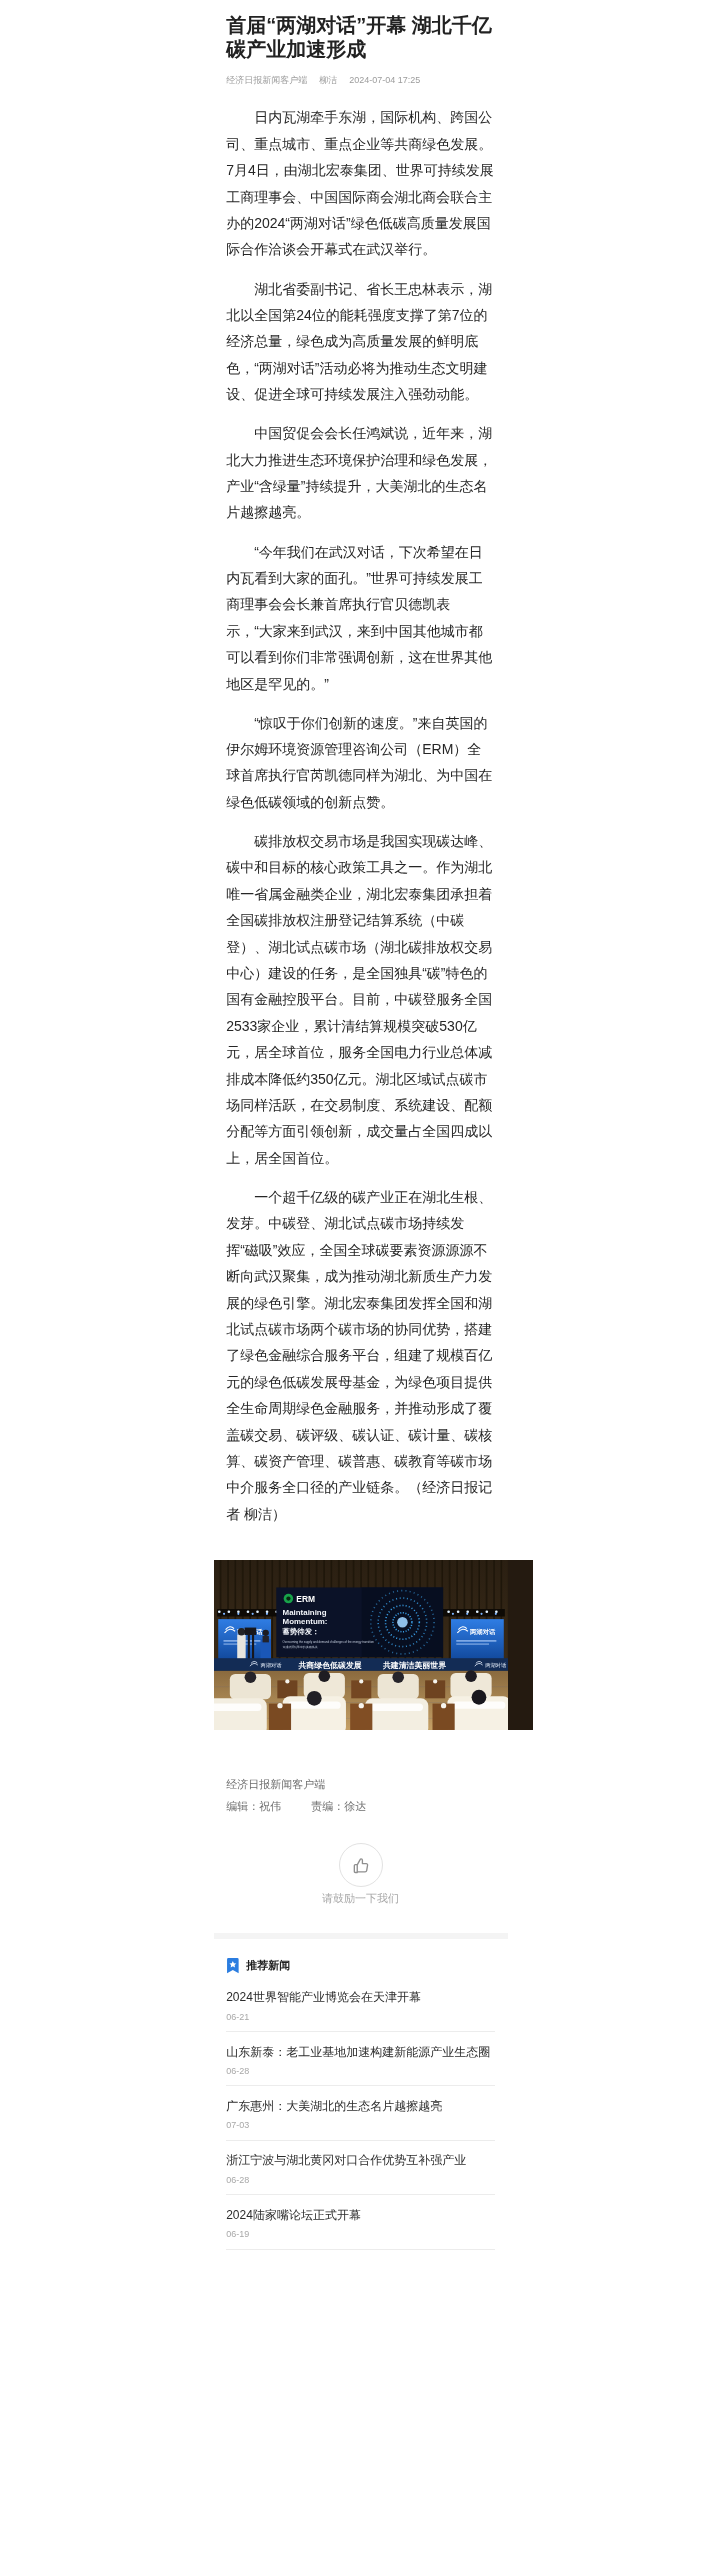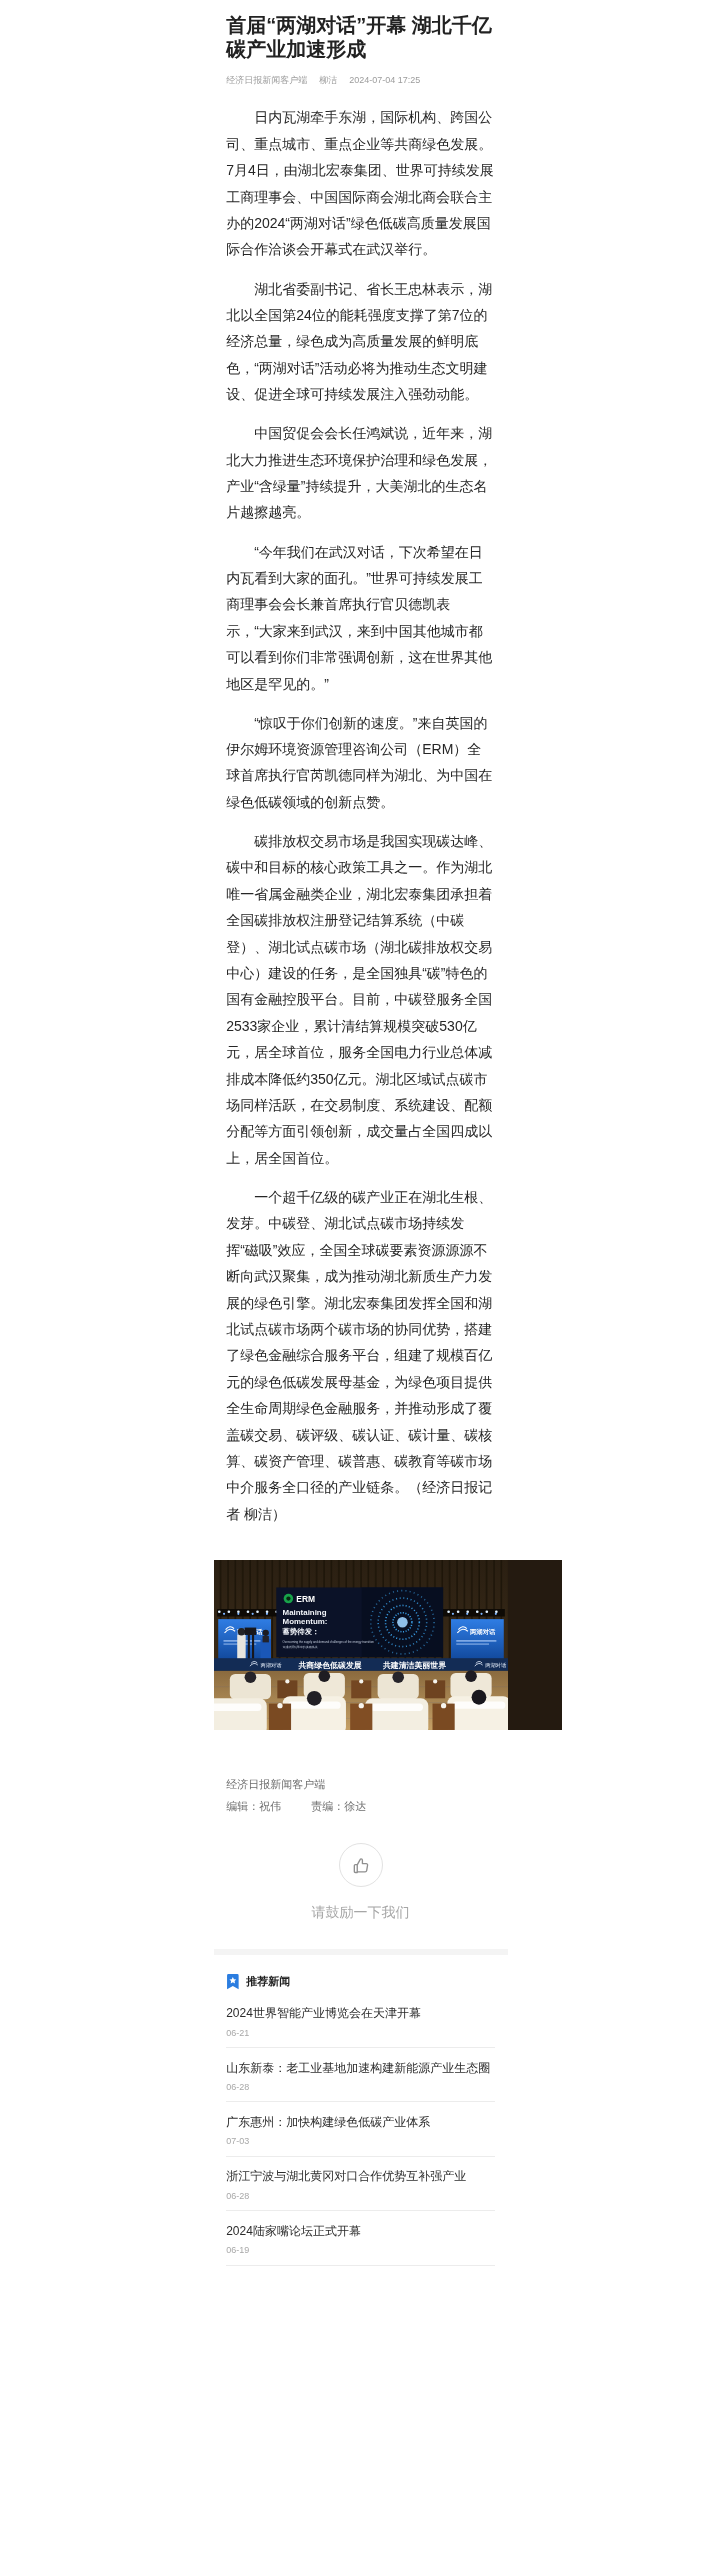--- a/index.html
+++ b/index.html
@@ -12,31 +12,31 @@
   .page { min-height:2576px; display:flex; flex-direction:column; align-items:center; background:#fff; }
   .column { width:294px; min-height:2576px; display:flex; flex-direction:column; }
   .pad { padding-left:12.7px; padding-right:12.7px; }
 
   .article-title { margin-top:12.7px; font-size:20px; line-height:24px; font-weight:700; color:#222; }
   .article-meta { margin-top:13.7px; font-size:9px; color:#9c9c9c; }
   .article-meta span { margin-right:9.5px; }
   .article-body { margin-top:17px; }
   .article-body p { font-size:14px; line-height:26.4px; text-indent:2em; color:#262626; margin:0 0 12.7px 0; }
 
-  .news-photo { margin-top:20px; width:348px; height:170px; display:block; background:#241a10; }
+  .news-photo { margin-top:20px; width:319px; height:170px; display:block; background:#241a10; }
   .news-photo svg { display:block; }
 
   .source-block { margin-top:46px; font-size:11px; color:#6f6f6f; line-height:16px; }
   .editors { margin-top:6.3px; }
   .editors span { margin-right:30px;text-align:center; }
 
   .like-wrap { margin-top:28.5px; display:flex; flex-direction:column; align-items:center; }
   .like-btn { width:44px; height:44px; border-radius:50%; border:0.5px solid #e2e2e2; background:#fff;
               display:flex; align-items:center; justify-content:center; cursor:pointer; }
-  .like-caption { margin-top:17px; font-size:14px; color:#a6a6a6; }
+  .like-caption { margin-top:4px; font-size:11px; color:#a6a6a6; }
 
   .section-band { margin-top:27.5px; height:5.3px; width:294px; background:#f4f4f4; }
 
   .recommend { margin-top:19px; }
   .recommend-header { display:flex; align-items:center; }
   .recommend-title { font-size:11px; font-weight:700; color:#1f1f1f; margin-left:6.3px; }
   .news-list { margin-top:4.2px; }
   .news-item { padding:10.6px 0 9.5px 0; border-bottom:0.5px solid #ececec; cursor:pointer; }
   .news-item-title { font-size:12px; line-height:18px; color:#2c2c2c; }
   .news-item-date { margin-top:5.3px; font-size:9px; color:#a8a8a8; }
@@ -229,21 +229,21 @@
       <div class="news-list">
         <div class="news-item">
           <div class="news-item-title">2024世界智能产业博览会在天津开幕</div>
           <div class="news-item-date">06-21</div>
         </div>
         <div class="news-item">
           <div class="news-item-title">山东新泰：老工业基地加速构建新能源产业生态圈</div>
           <div class="news-item-date">06-28</div>
         </div>
         <div class="news-item">
-          <div class="news-item-title">广东惠州：加快构建绿色低碳产业体系</div>
+          <div class="news-item-title">广东惠州：大美湖北的生态名片越擦越亮</div>
           <div class="news-item-date">07-03</div>
         </div>
         <div class="news-item">
           <div class="news-item-title">浙江宁波与湖北黄冈对口合作优势互补强产业</div>
           <div class="news-item-date">06-28</div>
         </div>
         <div class="news-item">
           <div class="news-item-title">2024陆家嘴论坛正式开幕</div>
           <div class="news-item-date">06-19</div>
         </div>

